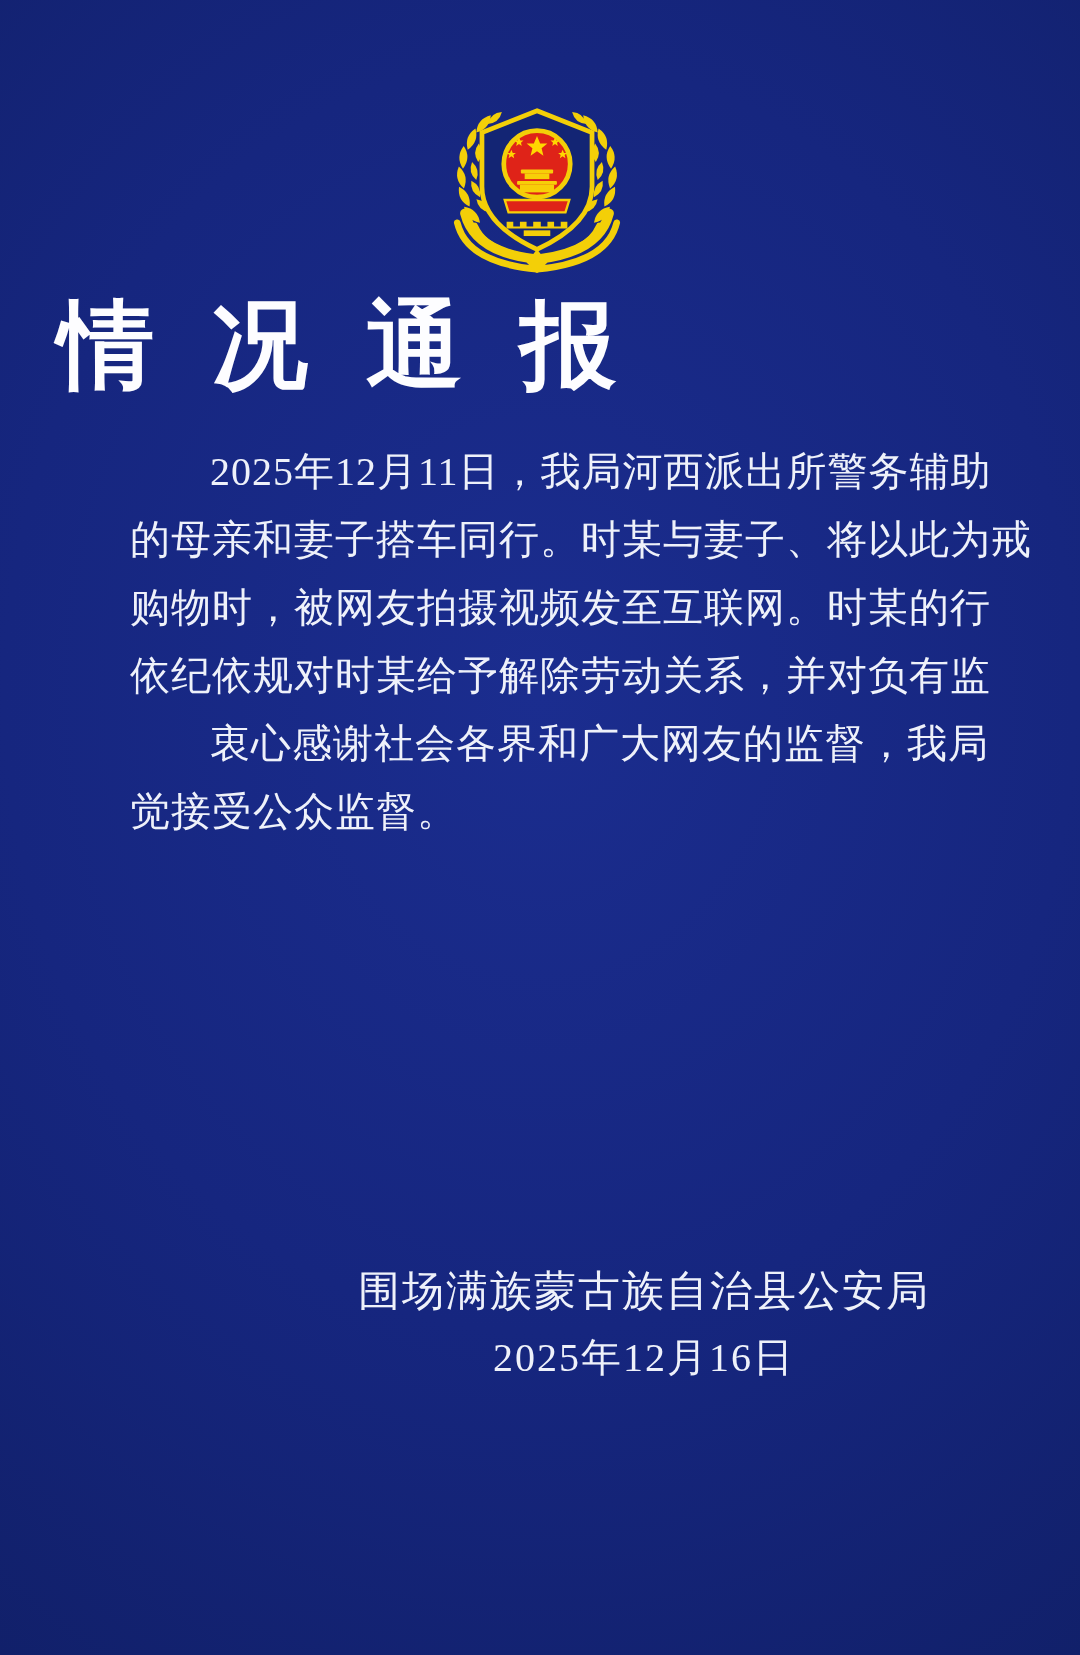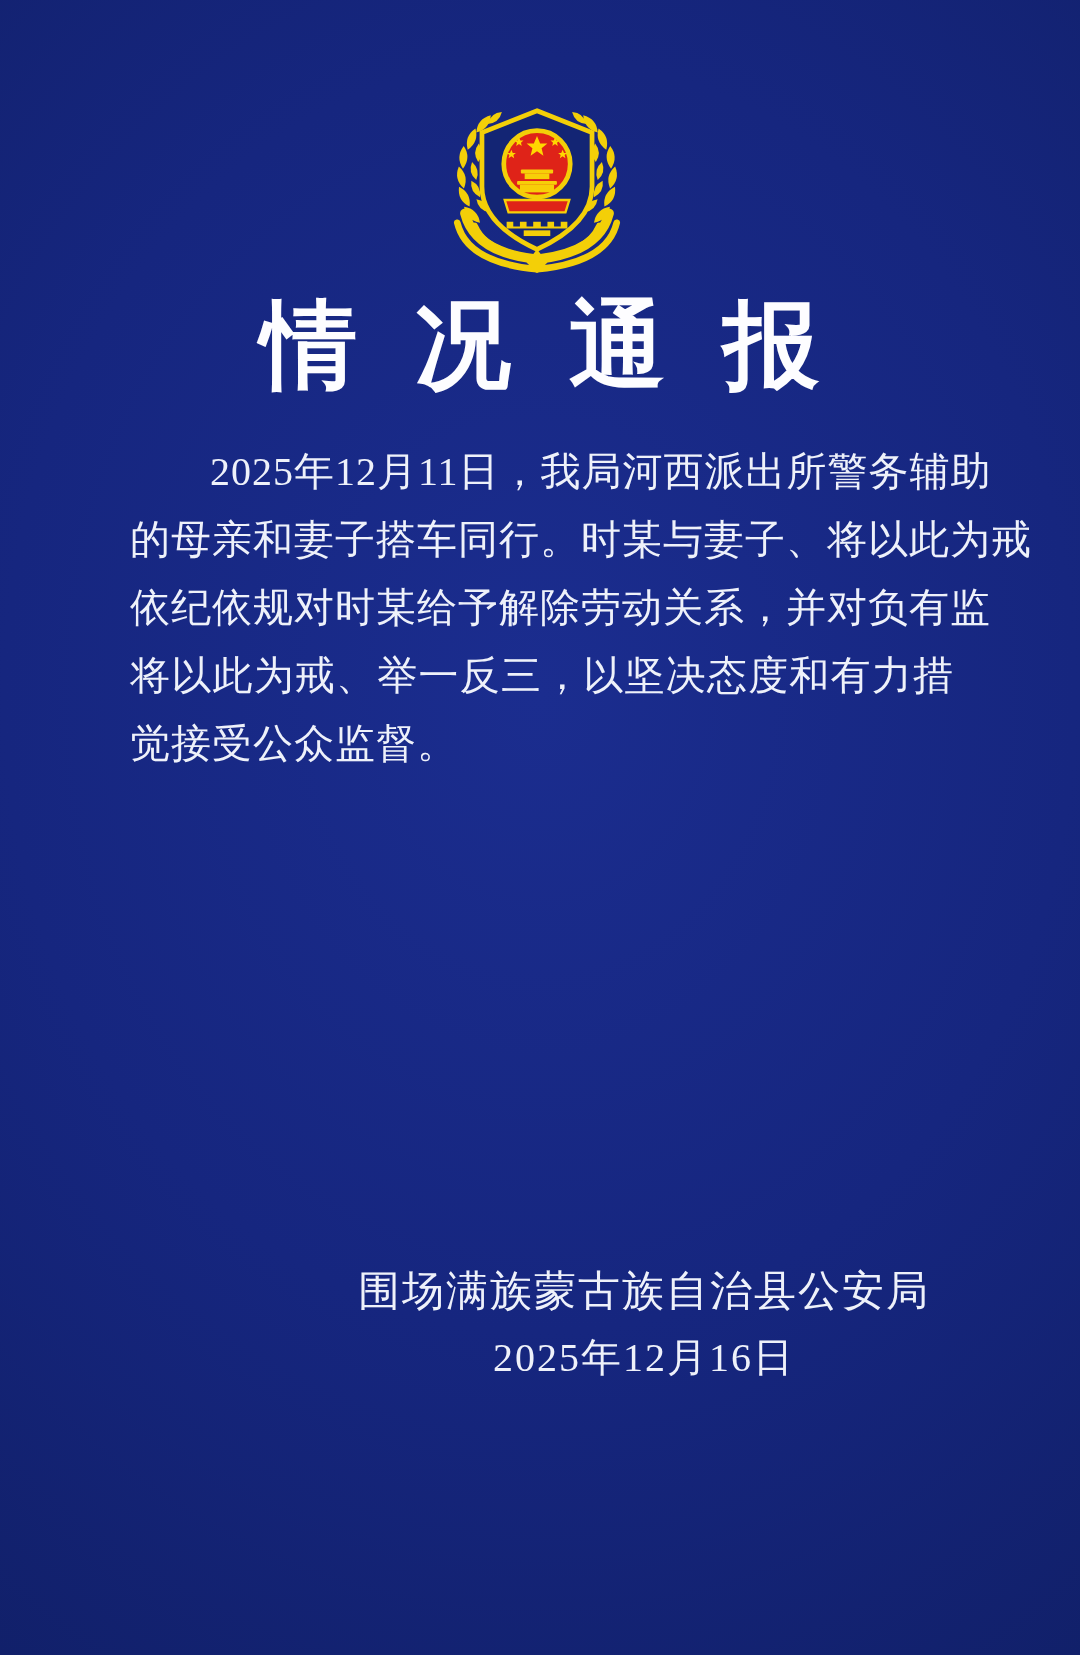--- a/index.html
+++ b/index.html
@@ -14,21 +14,20 @@
   }
   .emblem{
     position:absolute;
     top:88px;left:calc(50% - 102px);
     width:198px;height:186px;
   }
   .title{
     position:absolute;
     top:282px;left:0;width:100%;
     margin:0;
-    text-align:center;
     font-size:96px;
     font-weight:700;
     color:#fdfdff;
     letter-spacing:58px;
     padding-left:58px;
     box-sizing:border-box;
     white-space:nowrap;
   }
   .body{
     position:absolute;
@@ -125,22 +124,23 @@
       <path d="M68,148 L68,141 L75,141 L75,146 L82,146 L82,141 L89,141 L89,146 L96,146 L96,141 L104,141 L104,146 L111,146 L111,141 L118,141 L118,146 L125,146 L125,141 L132,141 L132,148 Z" fill="#f3cf08"></path>
       <rect x="86" y="150" width="28" height="6" fill="#f3cf08"></rect>
     </svg>
   </div>
 
   <h1 class="title">情况通报</h1>
 
   <div class="body">
       <div class="line indent">2025年12月11日，我局河西派出所警务辅助</div>
       <div class="line">的母亲和妻子搭车同行。时某与妻子、将以此为戒</div>
+      <div class="line">购物时，被网友拍摄视频发至互联网。时某的行</div>
       <div class="line">依纪依规对时某给予解除劳动关系，并对负有监</div>
-      <div class="line">将以此为戒、举一反三，以坚决态度和有力措</div>
+      <div class="line indent">衷心感谢社会各界和广大网友的监督，我局</div>
       <div class="line last">觉接受公众监督。</div>
     </div>
 
   <div class="sign">
     <div class="agency">围场满族蒙古族自治县公安局</div>
     <div class="date">2025年12月16日</div>
   </div>
 
 </div>
 

